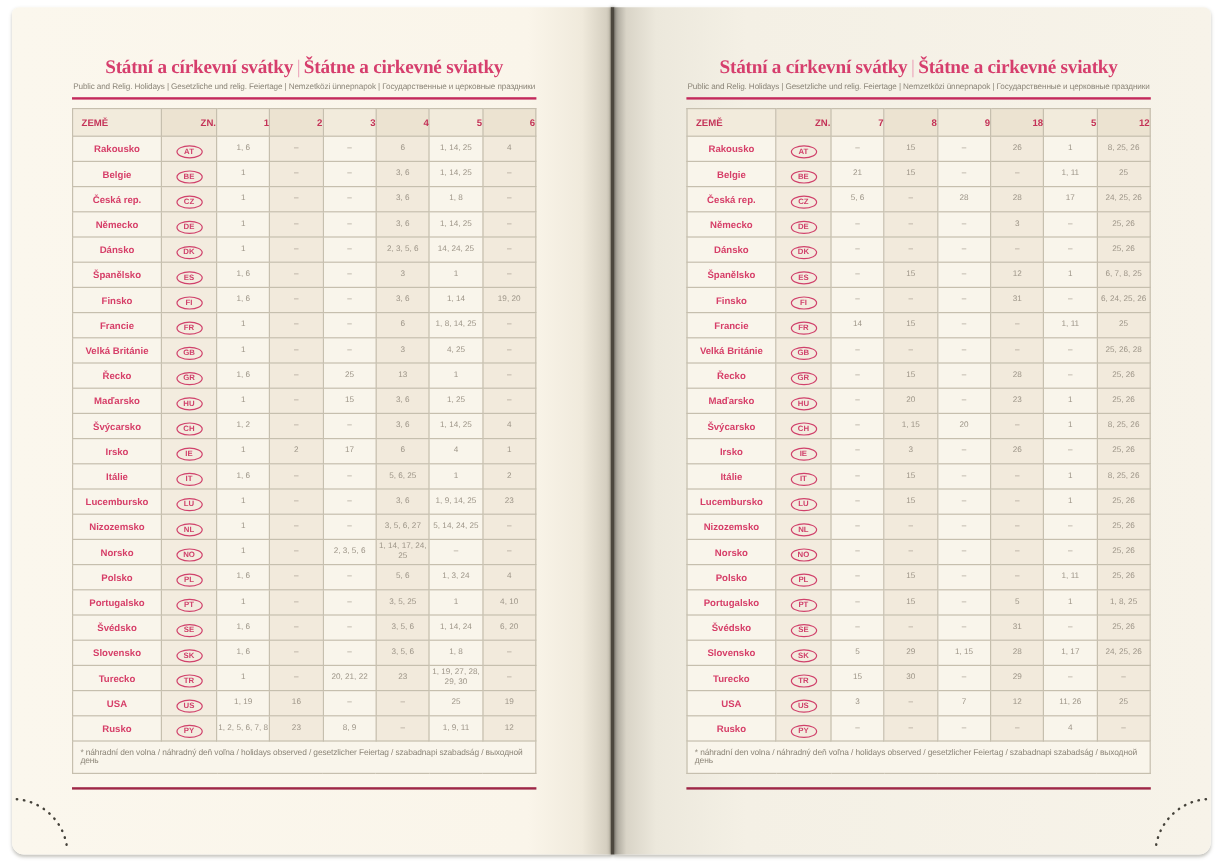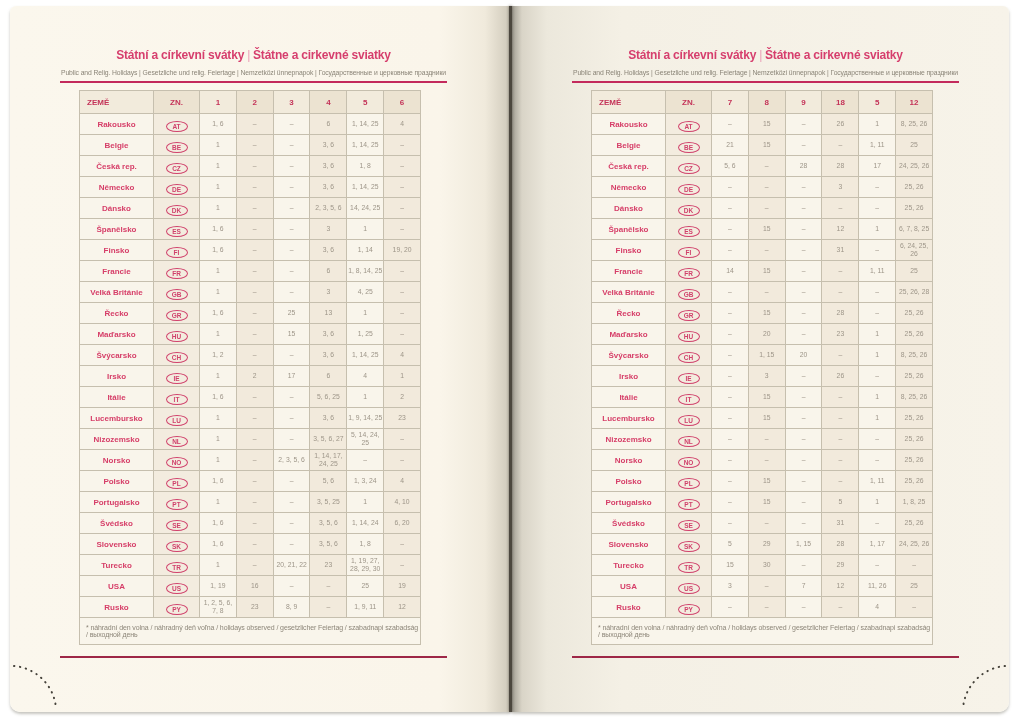--- a/index.html
+++ b/index.html
@@ -24,41 +24,40 @@
   }
   .spine{
     position:absolute;top:6px;left:509px;width:3px;height:706px;
     background:#4c473e;box-shadow:0 0 3px rgba(40,36,28,.6);
   }
   .content{position:absolute;top:0;width:387px;}
   .page-left .content{left:50px;}
   .page-right .content{left:60px;}
   .title{
     position:absolute;top:42px;left:0;width:100%;text-align:center;
-    font-size:12px;font-weight:bold;letter-spacing:-.2px;color:#d63e6d;white-space:nowrap;
+    font-size:16px;font-weight:bold;letter-spacing:-.2px;color:#d63e6d;white-space:nowrap;font-family:Liberation Serif, serif;
   }
   .title .sep{color:#eba0b8;font-weight:normal;padding:0 3px;}
   .subtitle{
     position:absolute;top:63px;left:0;width:100%;text-align:center;
     font-size:6.8px;color:#8b8578;white-space:nowrap;letter-spacing:-.1px;
   }
   .rule-top{position:absolute;top:75px;left:0;width:100%;height:2px;background:#c32a5c;}
   table.holidays{
-    position:absolute;top:84px;left:0;width:342px;
+    position:absolute;top:84px;left:0;width:387px;
     border-collapse:collapse;table-layout:fixed;
     border:1px solid #a8a092;
-    margin-left:19px;
   }
   table.holidays col.c-country{width:74px;}
   table.holidays col.c-code{width:46px;}
   table.holidays th,table.holidays td{
     border:1px solid #c6bfae;padding:0;vertical-align:middle;
   }
   table.holidays thead th{
-    height:22px;background:#f2ebdc;color:#c43358;font-size:8px;font-weight:bold;text-align:center;
+    height:22px;background:#f2ebdc;color:#c43358;font-size:8px;font-weight:bold;text-align:right;
   }
   table.holidays thead th.shade{background:#ece3d1;}
   table.holidays thead th.country-h{text-align:left;padding-left:7px;}
   table.holidays tbody tr{height:21px;}
   td.country{
     color:#d63e68;font-size:8px;font-weight:bold;text-align:center;padding-left:7px;
     background:#f9f5eb;white-space:nowrap;
   }
   td.code{background:#f3ecdf;text-align:center;}
   .badge{

